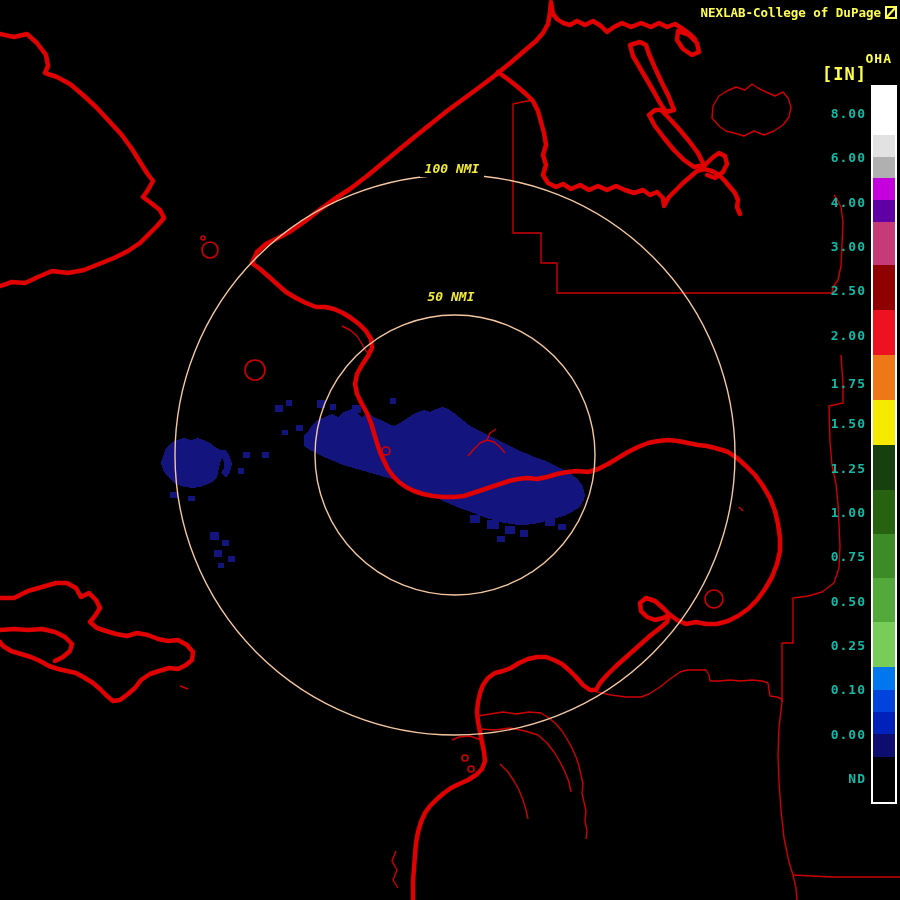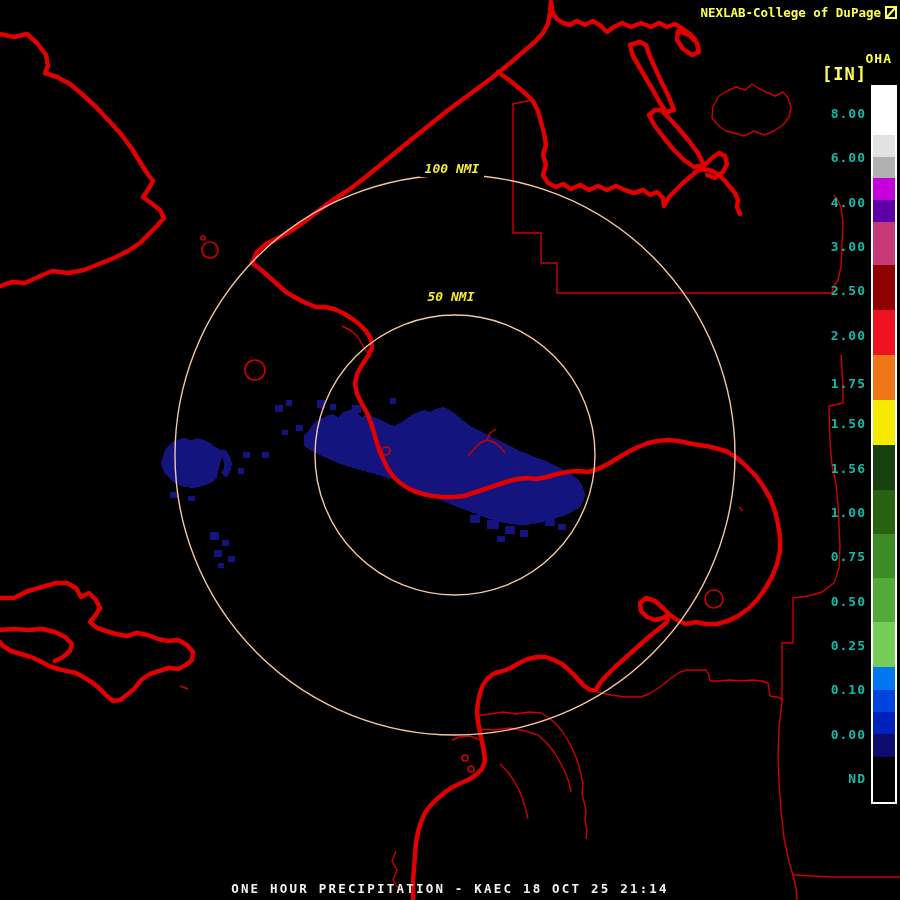--- a/index.html
+++ b/index.html
@@ -124,24 +124,23 @@
     </div>
   <div id="colorbar-labels">
       <div class="cb-label" style="top: 113px;">8.00</div>
       <div class="cb-label" style="top: 157px;">6.00</div>
       <div class="cb-label" style="top: 202px;">4.00</div>
       <div class="cb-label" style="top: 246px; margin-left: 12px;">3.00</div>
       <div class="cb-label" style="top: 290px;">2.50</div>
       <div class="cb-label" style="top: 335px;">2.00</div>
       <div class="cb-label" style="top: 383px;">1.75</div>
       <div class="cb-label" style="top: 423px;">1.50</div>
-      <div class="cb-label" style="top: 468px;">1.56</div>
+      <div class="cb-label" style="top: 468px;">1.25</div>
       <div class="cb-label" style="top: 512px;">1.00</div>
       <div class="cb-label" style="top: 556px;">0.75</div>
       <div class="cb-label" style="top: 601px;">0.50</div>
       <div class="cb-label" style="top: 645px;">0.25</div>
       <div class="cb-label" style="top: 689px;">0.10</div>
       <div class="cb-label" style="top: 734px;">0.00</div>
       <div class="cb-label" style="top: 778px;">ND</div>
     </div>
 
-  <div id="footer-title">ONE HOUR PRECIPITATION - KAEC 18 OCT 25 21:14</div>
 </div>
 
 </body></html>

